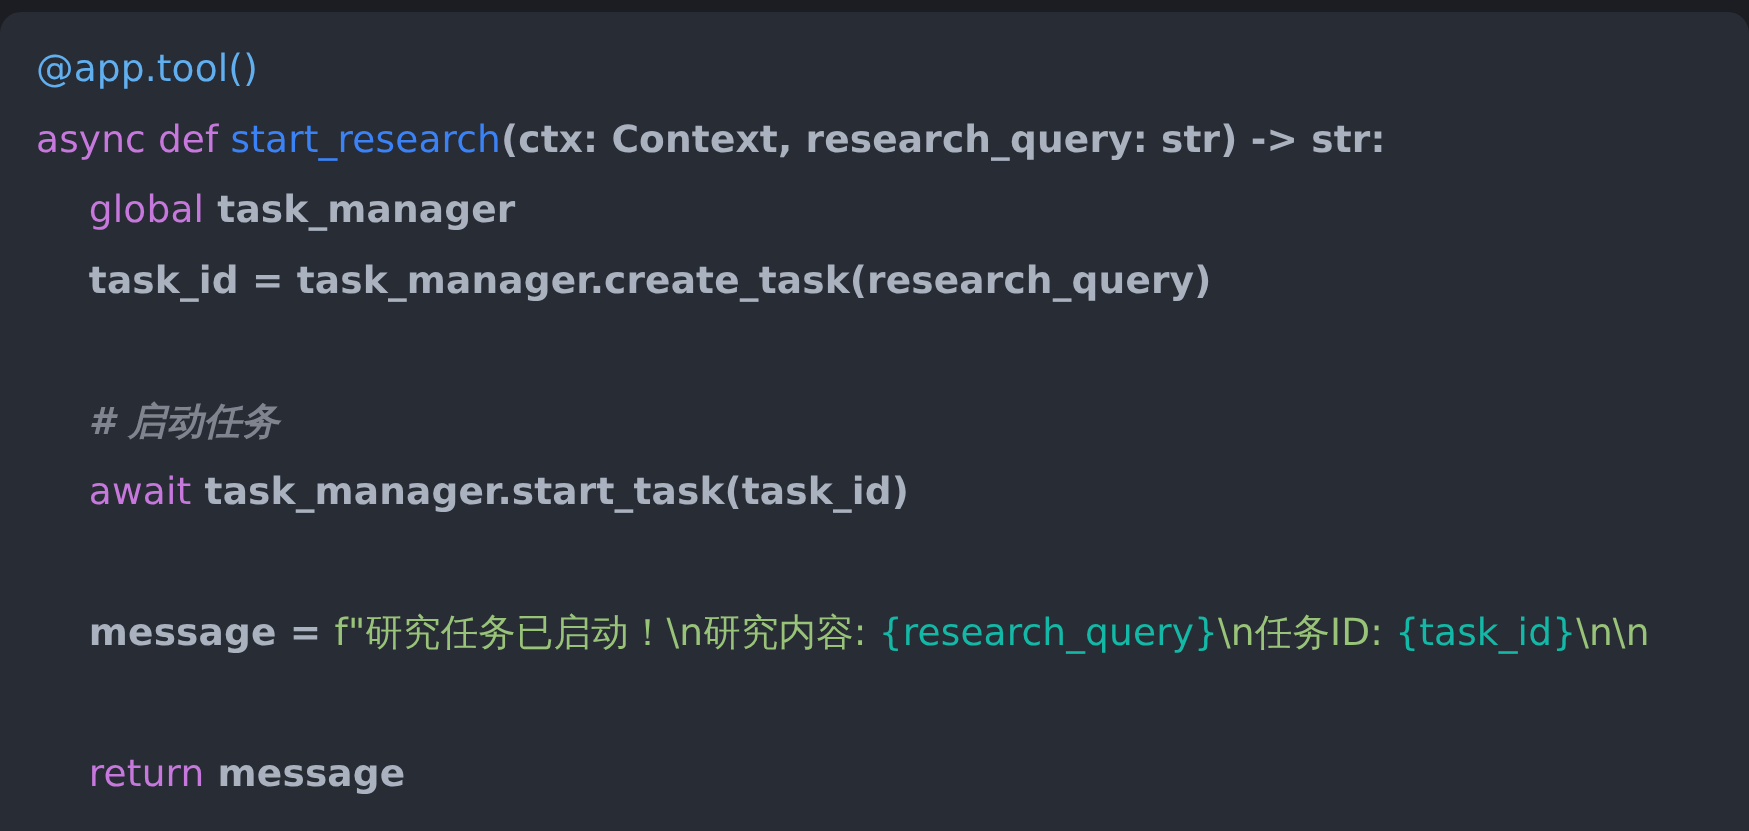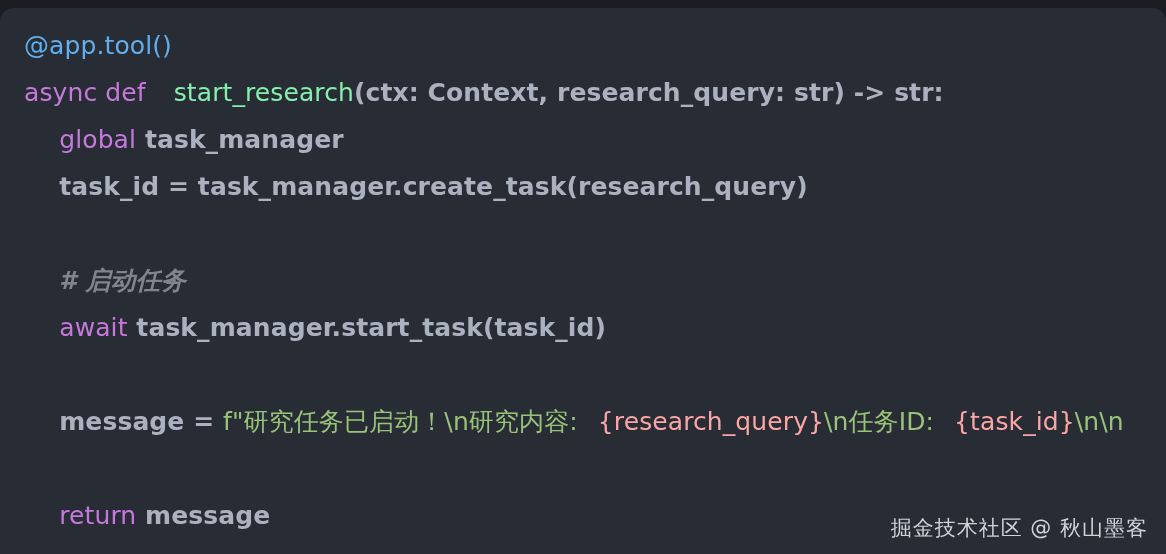--- a/index.html
+++ b/index.html
@@ -74,26 +74,25 @@
     bottom: 12px;
     font-family: "DejaVu Sans", "Liberation Sans", sans-serif;
     font-size: 21px;
     color: #cfd3da;
     letter-spacing: 1px;
     white-space: nowrap;
     pointer-events: none;
     user-select: none;
   }
 </style>
-<style>#code-card{background:#282c34;}#screenshot{background:#1b1d22;}#code-block{color:#abb2bf;}.tok-decorator{color:#61afef;}.tok-keyword{color:#c678dd;}.tok-func{color:#86efac;margin-left:20px;}.tok-plain{color:#abb2bf;}.tok-comment{color:#7f848e;font-weight:bold;}.tok-string{color:#98c379;}.tok-interp{color:#fca5a5;margin-left:12px;}</style></head>
+<style>#code-card{background:#282c34;}#screenshot{background:#1b1d22;}#code-block{color:#abb2bf;}.tok-decorator{color:#61afef;}.tok-keyword{color:#c678dd;}.tok-func{color:#3b82f6;}.tok-plain{color:#abb2bf;}.tok-comment{color:#7f848e;font-weight:bold;}.tok-string{color:#98c379;}.tok-interp{color:#14b8a6;}</style></head>
 <body>
 
 <div id="screenshot">
 
   <div id="code-card">
 
     <div id="code-block"><div class="code-line"><span class="tok-decorator">@app.tool()</span></div><div class="code-line"><span class="tok-keyword">async def </span><span class="tok-func">start_research</span><span class="tok-plain">(ctx: Context, research_query: str) -&gt; str:</span></div><div class="code-line"><span class="tok-plain">    </span><span class="tok-keyword">global</span><span class="tok-plain"> task_manager</span></div><div class="code-line"><span class="tok-plain">    task_id = task_manager.create_task(research_query)</span></div><div class="code-line blank">&nbsp;</div><div class="code-line"><span class="tok-plain">    </span><span class="tok-comment"># 启动任务</span></div><div class="code-line"><span class="tok-plain">    </span><span class="tok-keyword">await</span><span class="tok-plain"> task_manager.start_task(task_id)</span></div><div class="code-line blank">&nbsp;</div><div class="code-line"><span class="tok-plain">    message = </span><span class="tok-string">f"研究任务已启动！\n研究内容: </span><span class="tok-interp">{research_query}</span><span class="tok-string">\n任务ID: </span><span class="tok-interp">{task_id}</span><span class="tok-string">\n\n</span></div><div class="code-line blank">&nbsp;</div><div class="code-line"><span class="tok-plain">    </span><span class="tok-keyword">return</span><span class="tok-plain"> message</span></div></div>
 
-    <div id="watermark">掘金技术社区 @ 秋山墨客</div>
 
   </div>
 
 </div>
 
 </body></html>

